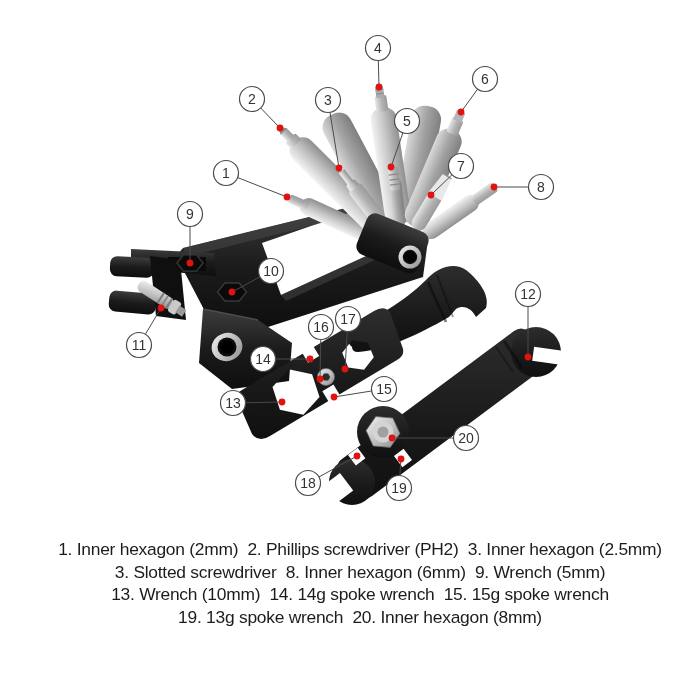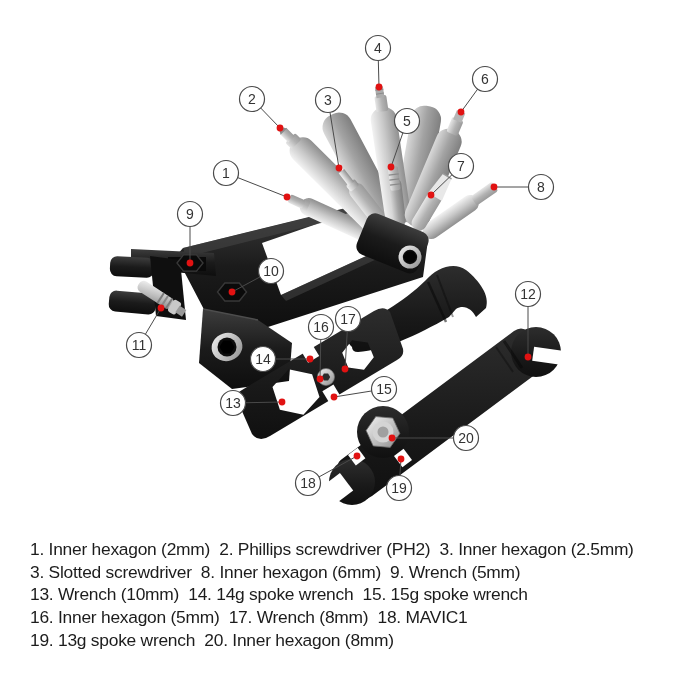--- a/index.html
+++ b/index.html
@@ -1,19 +1,19 @@
 <!DOCTYPE html>
 <html><head>
 <meta charset="utf-8">
 <style>
   html,body{margin:0;padding:0;background:#fff;}
   #stage{position:relative;width:700px;height:700px;background:#fff;overflow:hidden;
          font-family:"Liberation Sans",sans-serif;}
   #art{position:absolute;top:0;left:0;}
-  #legend{position:absolute;left:30px;top:538px;width:660px;}
+  #legend{position:absolute;left:30px;top:538px;width:660px;text-align:center;}
   .legend-line{white-space:pre;font-size:17.4px;line-height:22.7px;color:#1c1c1c;
                letter-spacing:-0.25px;font-family:"Liberation Sans",sans-serif;}
   .co-num{font-family:"Liberation Sans",sans-serif;}
 </style>
 </head>
 <body>
 
 <div id="stage">
 
   <svg id="art" width="700" height="535" viewBox="0 0 700 535">
@@ -311,16 +311,15 @@
           <text x="466" y="438" dy="0.36em" text-anchor="middle" font-size="14" fill="#333333" class="co-num">20</text>
           <circle cx="392" cy="438" r="3.4" fill="#e11212"></circle>
         </g>
       </g>
   </svg>
 
   <div id="legend">
     <div class="legend-line">1. Inner hexagon (2mm)  2. Phillips screwdriver (PH2)  3. Inner hexagon (2.5mm)</div>
     <div class="legend-line">3. Slotted screwdriver  8. Inner hexagon (6mm)  9. Wrench (5mm)</div>
     <div class="legend-line">13. Wrench (10mm)  14. 14g spoke wrench  15. 15g spoke wrench</div>
-    <div class="legend-line">16. Inner hexagon (5mm)  17. Wrench (8mm)  18. MAVIC1</div>
     <div class="legend-line">19. 13g spoke wrench  20. Inner hexagon (8mm)</div>
   </div>
 </div>
 
 </body></html>

